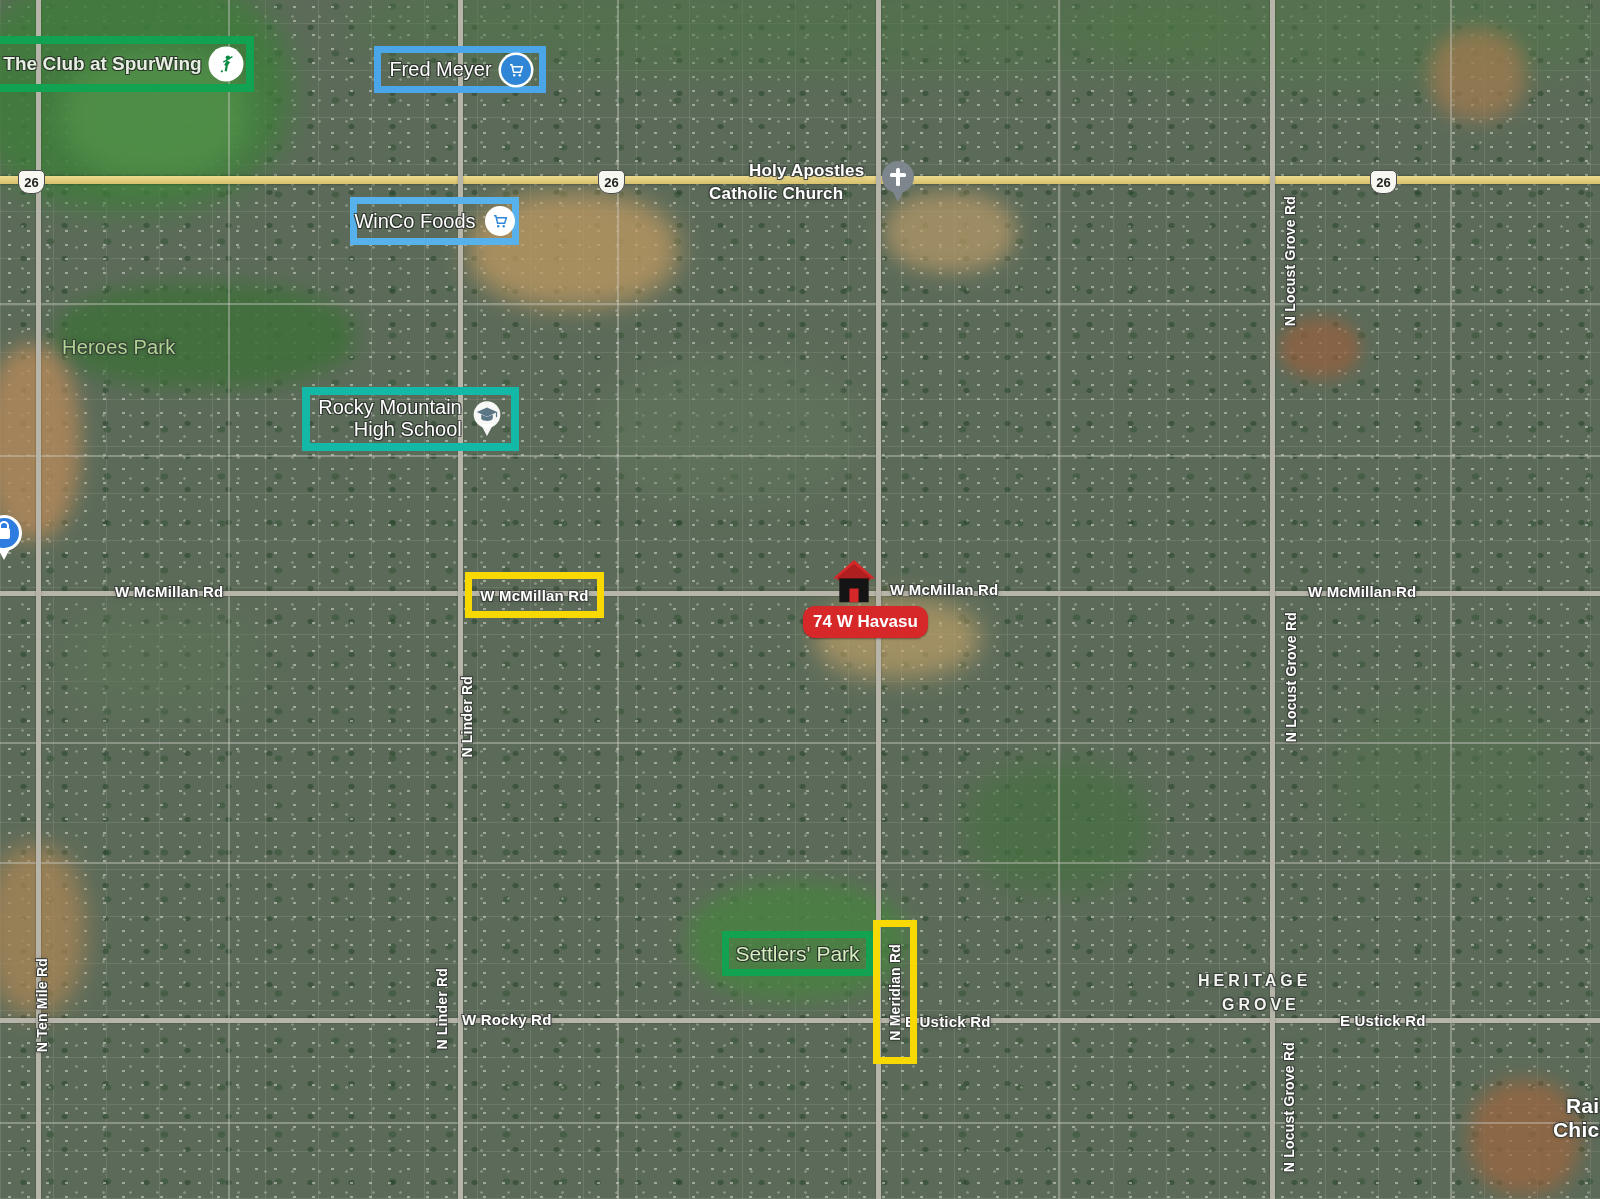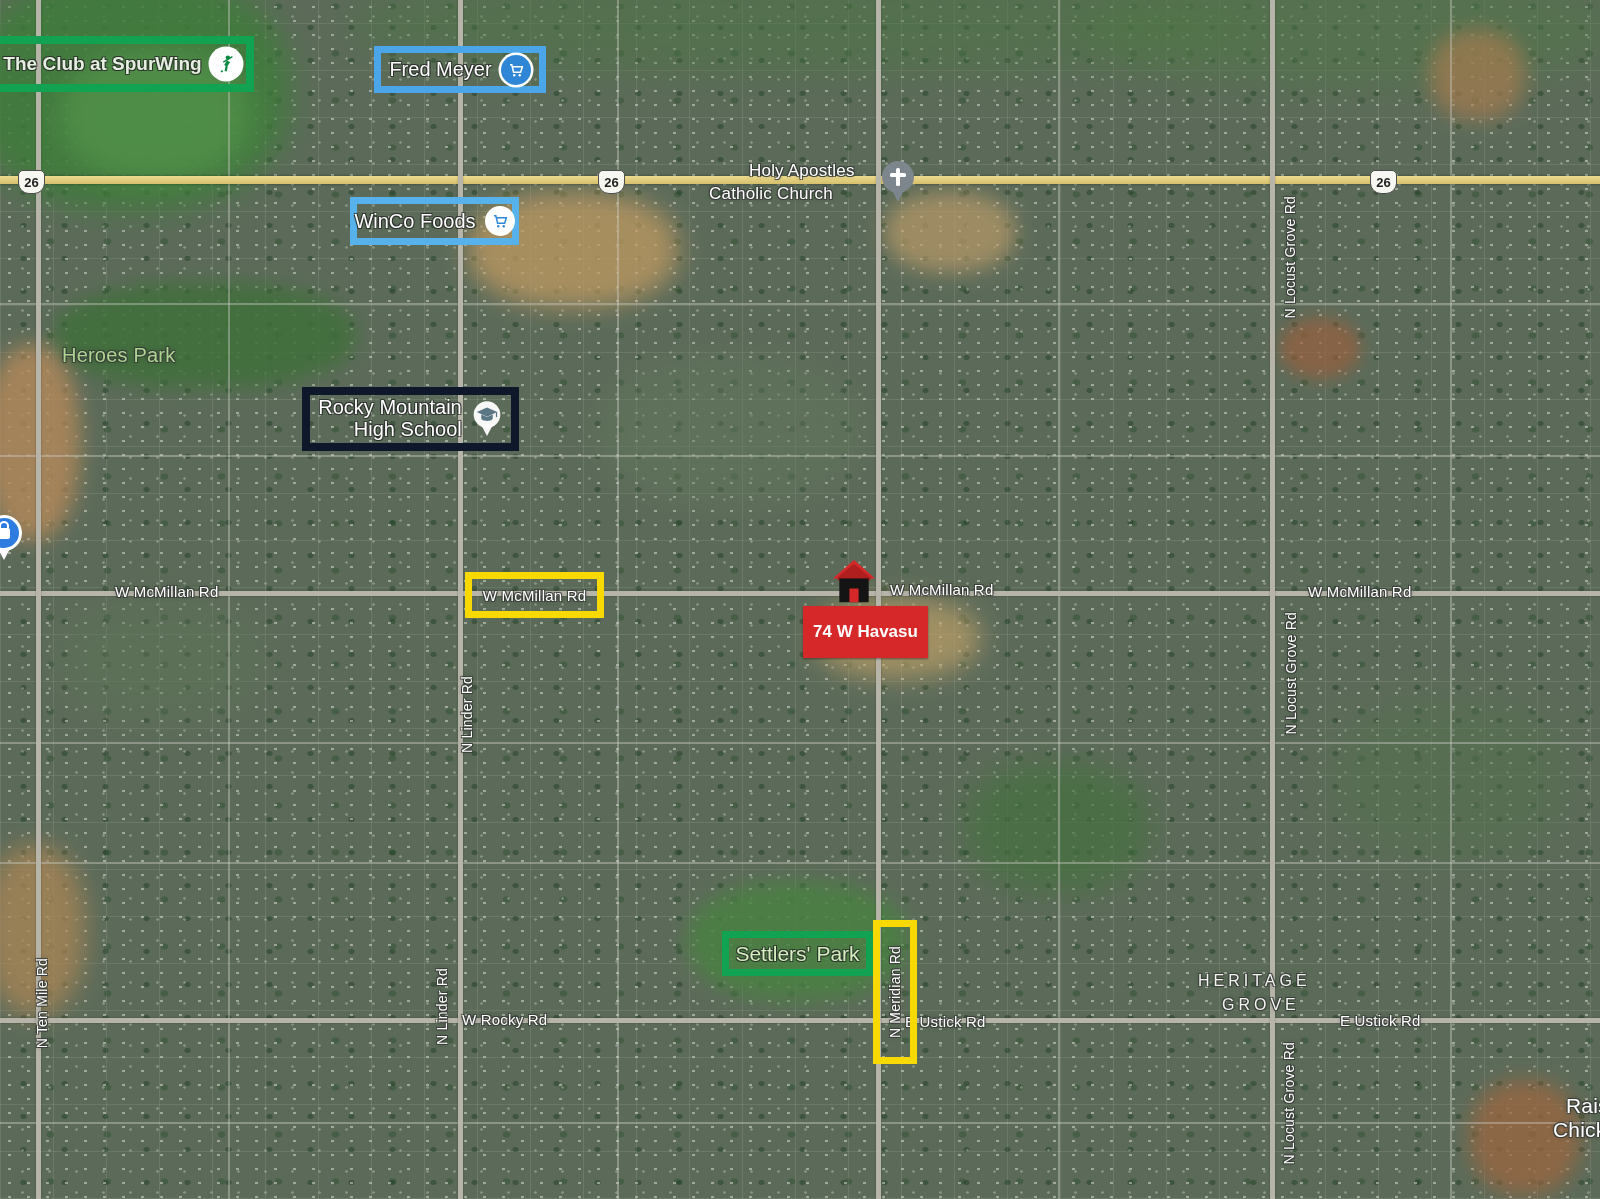--- a/index.html
+++ b/index.html
@@ -18,40 +18,40 @@
     background-size:19px 14px,27px 21px,41px 33px,57px 47px,auto,auto;
     background-position:0 0,9px 6px,3px 11px,22px 30px,0 0,0 0;}
   .patch{position:absolute;border-radius:45%;}
   
   .road-h{position:absolute;left:0;right:0;height:5px;background:#b7b4aa;box-shadow:0 0 2px rgba(0,0,0,.35);}
   .road-v{position:absolute;top:0;bottom:0;width:5px;background:#b7b4aa;box-shadow:0 0 2px rgba(0,0,0,.35);}
   .minor-h{position:absolute;left:0;right:0;height:2px;background:rgba(206,206,197,.42);box-shadow:none;}
   .minor-v{position:absolute;top:0;bottom:0;width:2px;background:rgba(206,206,197,.42);box-shadow:none;}
   .hwy{height:8px;background:linear-gradient(#eedb8e,#d6c06d);box-shadow:0 0 3px rgba(0,0,0,.45);}
   
-  .maplabel{position:absolute;color:#fff;font-size:15px;font-weight:400;white-space:nowrap;letter-spacing:.2px;
+  .maplabel{position:absolute;color:#fff;font-size:15px;font-weight:700;white-space:nowrap;letter-spacing:.2px;
     text-shadow:-1px -1px 0 rgba(55,60,55,.85),1px -1px 0 rgba(55,60,55,.85),
                 -1px 1px 0 rgba(55,60,55,.85),1px 1px 0 rgba(55,60,55,.85),0 0 4px rgba(40,45,40,.55);}
   .vlabel{writing-mode:vertical-rl;transform:rotate(180deg);font-size:14px;}
-  .parklabel{color:#aed492;font-size:20px;font-weight:500;margin-top:8px;}
+  .parklabel{color:#aed492;font-size:20px;font-weight:500;}
   .hood{font-size:16px;letter-spacing:4px;color:#f2f4f0;}
   .bigpartial{font-size:21px;}
   
   .poi-box{position:absolute;display:flex;align-items:center;justify-content:center;gap:9px;box-sizing:border-box;}
   .poi-label{color:#fff;font-size:20px;font-weight:500;white-space:nowrap;
     text-shadow:-1px -1px 0 rgba(40,45,40,.8),1px -1px 0 rgba(40,45,40,.8),
                 -1px 1px 0 rgba(40,45,40,.8),1px 1px 0 rgba(40,45,40,.8);}
   .two-line{text-align:right;line-height:1.08;}
   .icon-circle{width:30px;height:30px;border-radius:50%;display:flex;align-items:center;
     justify-content:center;flex:0 0 auto;box-shadow:0 0 0 2.5px #fff;}
   .shield{position:absolute;width:27px;height:24px;background:#f7f7f1;border:1.5px solid #4c4c4c;
     border-radius:5px 5px 11px 11px;display:flex;align-items:center;justify-content:center;
     font-size:13px;font-weight:700;color:#1f1f1f;box-sizing:border-box;}
   .addr{position:absolute;background:#d62828;color:#fff;font-weight:700;font-size:17px;
-    padding:16px 10px;border-radius:0;white-space:nowrap;box-shadow:0 1px 2px rgba(0,0,0,.4);}
+    padding:6px 10px;border-radius:12px;white-space:nowrap;box-shadow:0 1px 2px rgba(0,0,0,.4);}
   .pin{position:absolute;}
 </style>
 </head>
 <body>
 
 <div class="stage">
   <div class="map-bg"></div>
 
   <div class="patch" style="left:-30px;top:-30px;width:320px;height:240px;background:#3e7c3a;filter:blur(16px);opacity:.85;"></div>
   <div class="patch" style="left:60px;top:50px;width:190px;height:130px;background:#52924a;filter:blur(14px);opacity:.8;"></div>
@@ -163,21 +163,21 @@
     <span class="poi-label">WinCo Foods</span>
     <span class="icon-circle" style="background:#fff;box-shadow:none;">
       <svg width="18" height="18" viewBox="0 0 24 24" fill="none" stroke="#2f86d6" stroke-width="2">
           <path d="M4 5h2.4l2.4 10h9.4l2.2-7.2H7.2"></path>
           <circle cx="9.6" cy="19" r="1.6" fill="#2f86d6" stroke="none"></circle>
           <circle cx="17" cy="19" r="1.6" fill="#2f86d6" stroke="none"></circle>
         </svg>
     </span>
   </div>
 
-  <div class="poi-box" style="left:302px;top:387px;width:217px;height:64px;border:8px solid #0f172a;">
+  <div class="poi-box" style="left:302px;top:387px;width:217px;height:64px;border:8px solid #14b8a6;">
     <span class="poi-label two-line">
       <span>Rocky Mountain</span><br>
       <span>High School</span>
     </span>
     <svg width="32" height="38" viewBox="0 0 36 42" style="flex:0 0 auto;">
       <polygon points="18,40 11,27 25,27" fill="#fff" opacity=".95"></polygon>
       <circle cx="18" cy="16" r="15" fill="#fff" opacity=".95"></circle>
       <g fill="#5b7684">
           <path d="M18 8 6.5 13.2 18 18.4 29.5 13.2Z"></path>
           <path d="M11.5 15.8v4.4c0 1.7 2.9 3 6.5 3s6.5-1.3 6.5-3v-4.4L18 18.7Z"></path>

